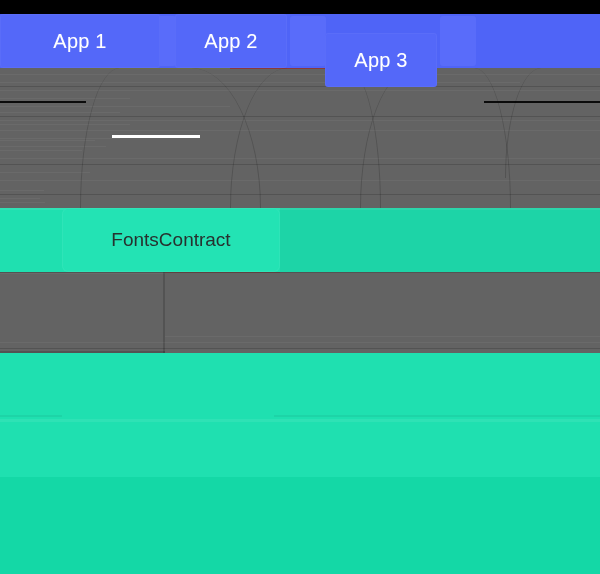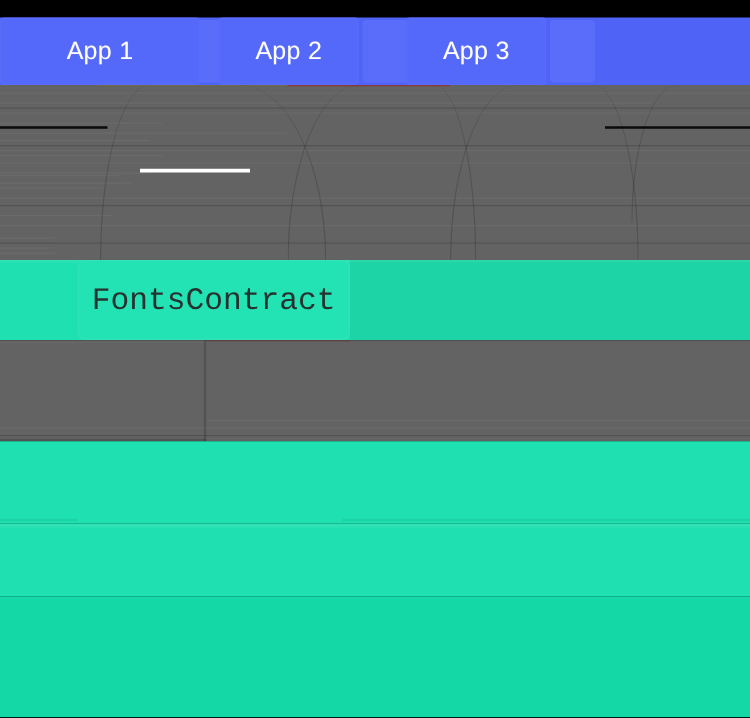--- a/index.html
+++ b/index.html
@@ -125,23 +125,22 @@
     position: absolute;
     background: #23e3b4;
     border-radius: 6px;
     box-shadow: inset 0 0 0 1px rgba(255,255,255,0.06);
     display: flex;
     align-items: center;
     justify-content: center;
   }
   .green-label {
     color: #27312f;
-    font-size: 25px;
+    font-size: 19px;
     white-space: nowrap;
-    font-family: Liberation Mono, monospace;
   }
   .strip-hl {
     position: absolute;
     background: rgba(255,255,255,0.07);
   }
   .strip-dk {
     position: absolute;
     background: rgba(0,0,0,0.05);
   }
 </style>
@@ -197,21 +196,21 @@
     <div class="app-ghost" style="left:140px;"></div>
     <div class="app-ghost" style="left:290px;"></div>
     <div class="app-ghost" style="left:440px;"></div>
 
     <div class="app-box" style="left:0px; width:160px;">
       <span class="app-label">App 1</span>
     </div>
     <div class="app-box" style="left:175px; width:112px;">
       <span class="app-label">App 2</span>
     </div>
-    <div class="app-box" style="left:325px; width:112px;">
+    <div class="app-box" style="left:325px; width:112px;margin-top:19px;">
       <span class="app-label">App 3</span>
     </div>
   </div>
 
   <div class="green-band green-contract">
     <div class="strip-hl" style="left:0; top:0; width:600px; height:2px;"></div>
     <div class="green-box" style="left:62px; top:0px; width:218px; height:64px;">
       <span class="green-label">FontsContract</span>
     </div>
     <div class="strip-dk" style="left:280px; top:0; width:320px; height:64px;"></div>

